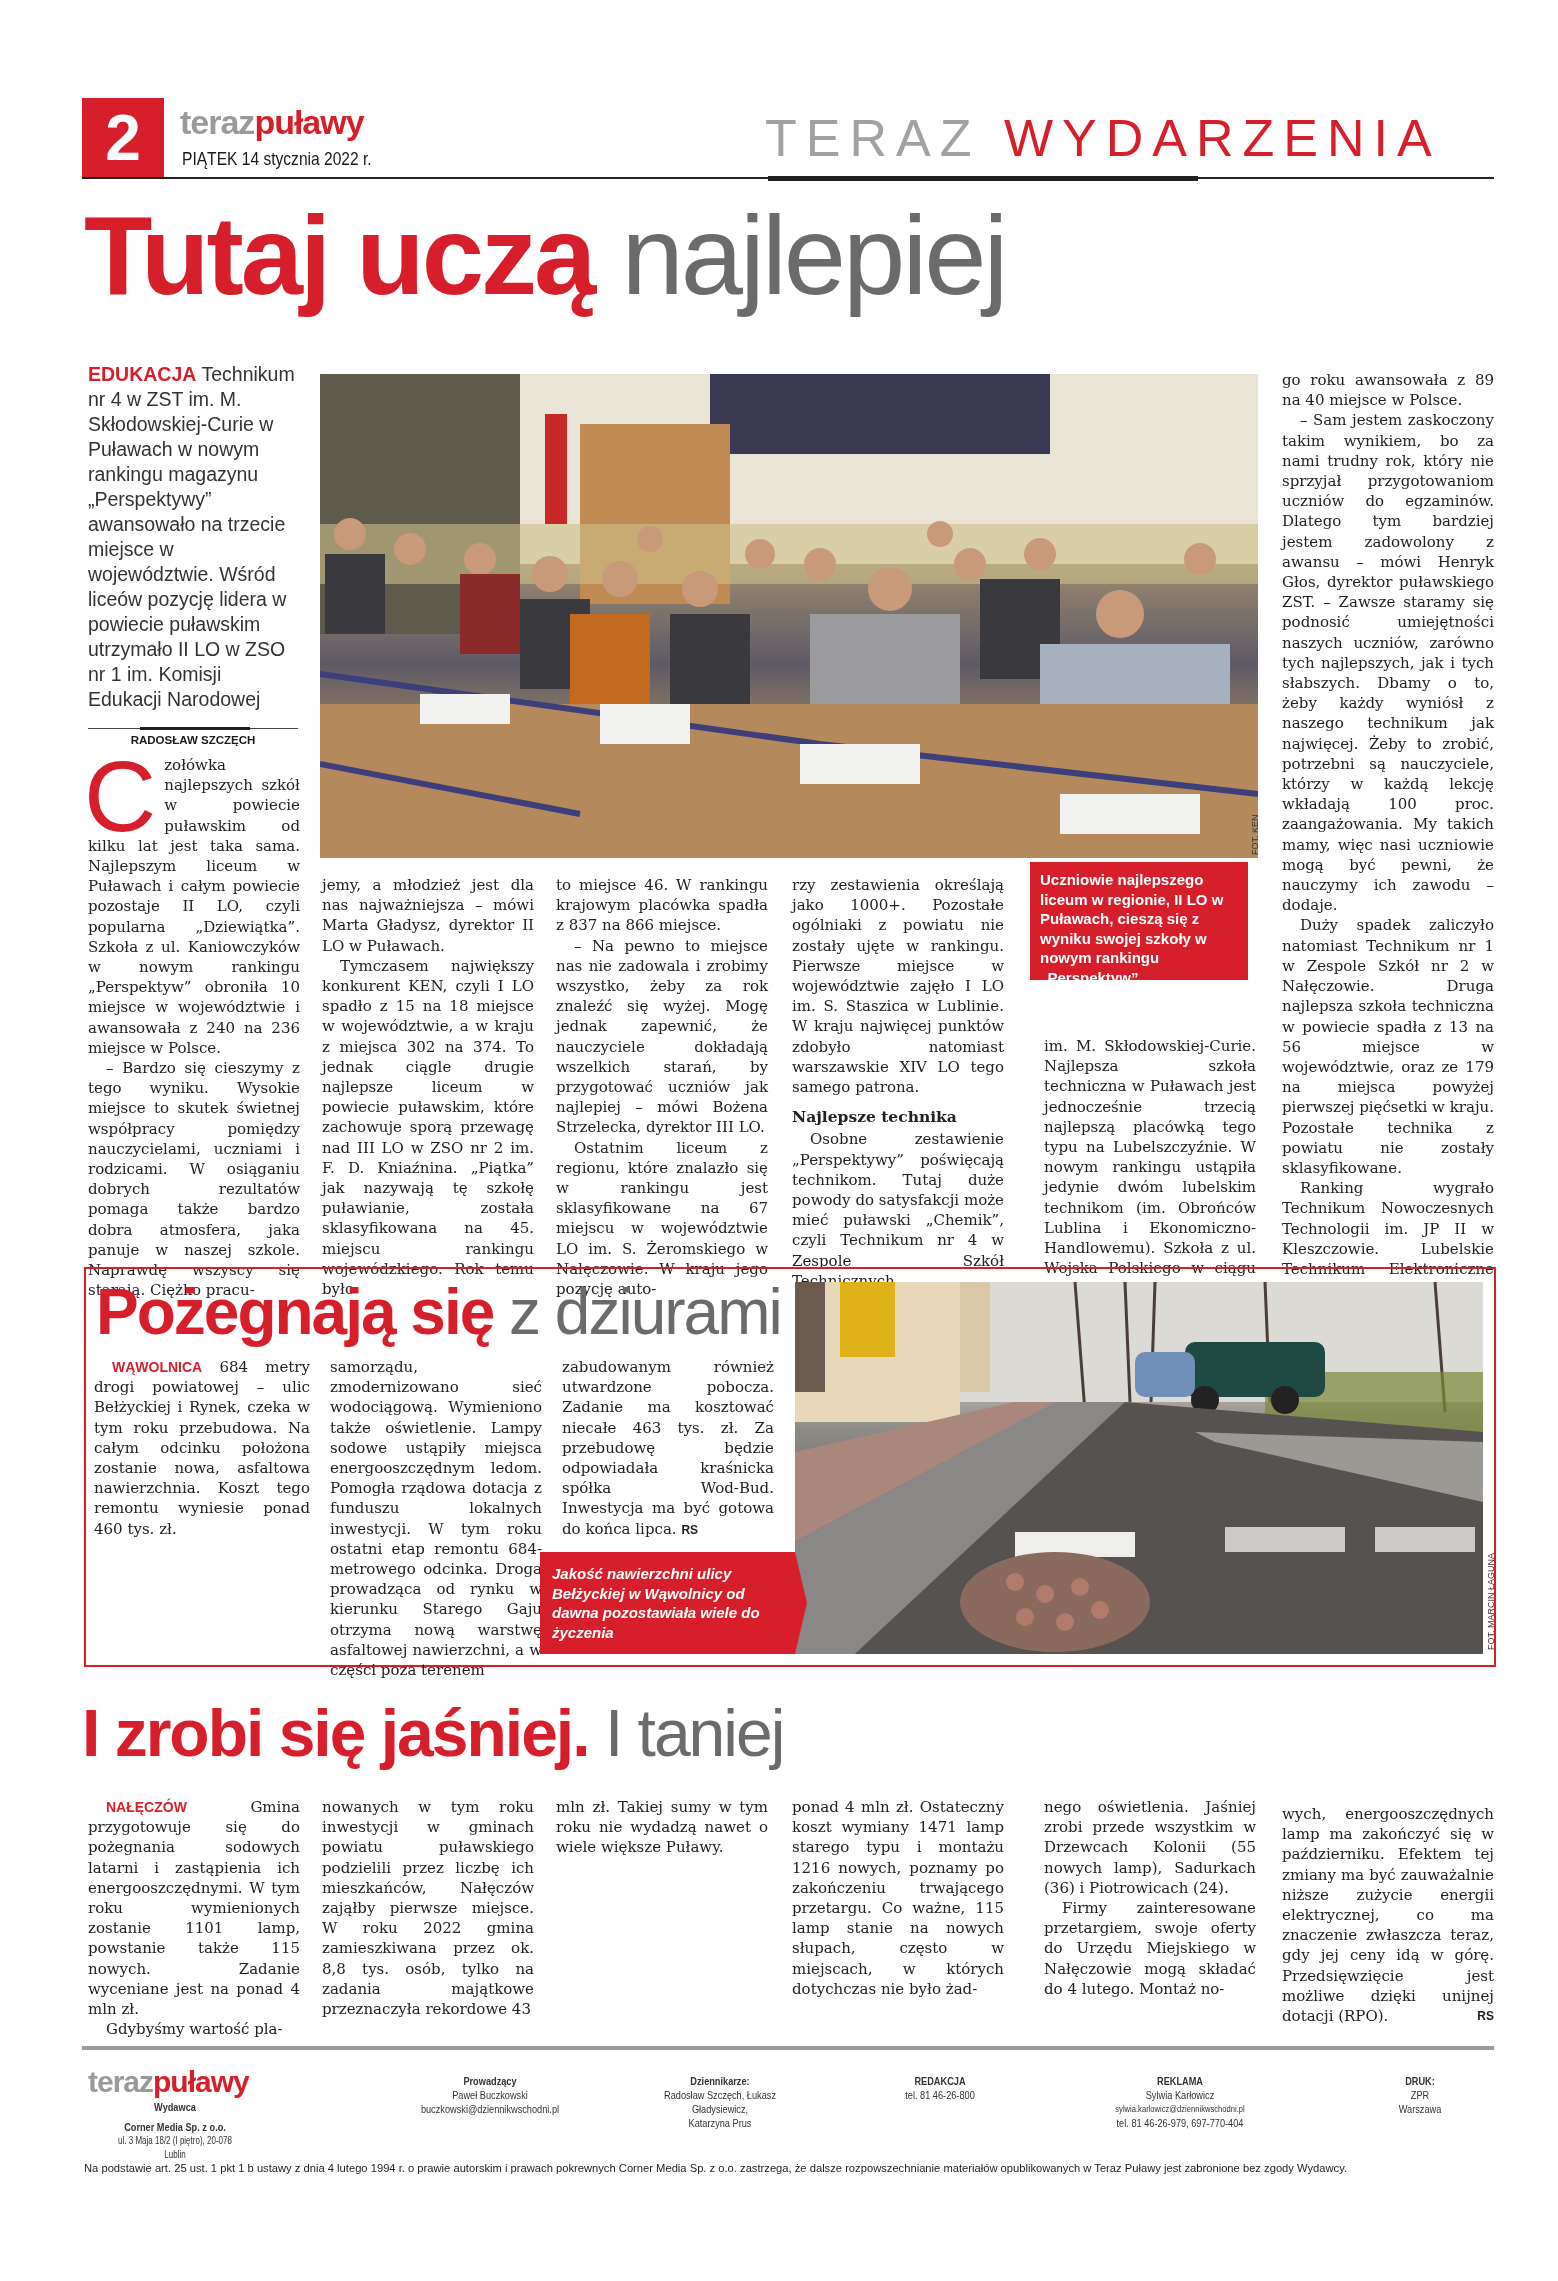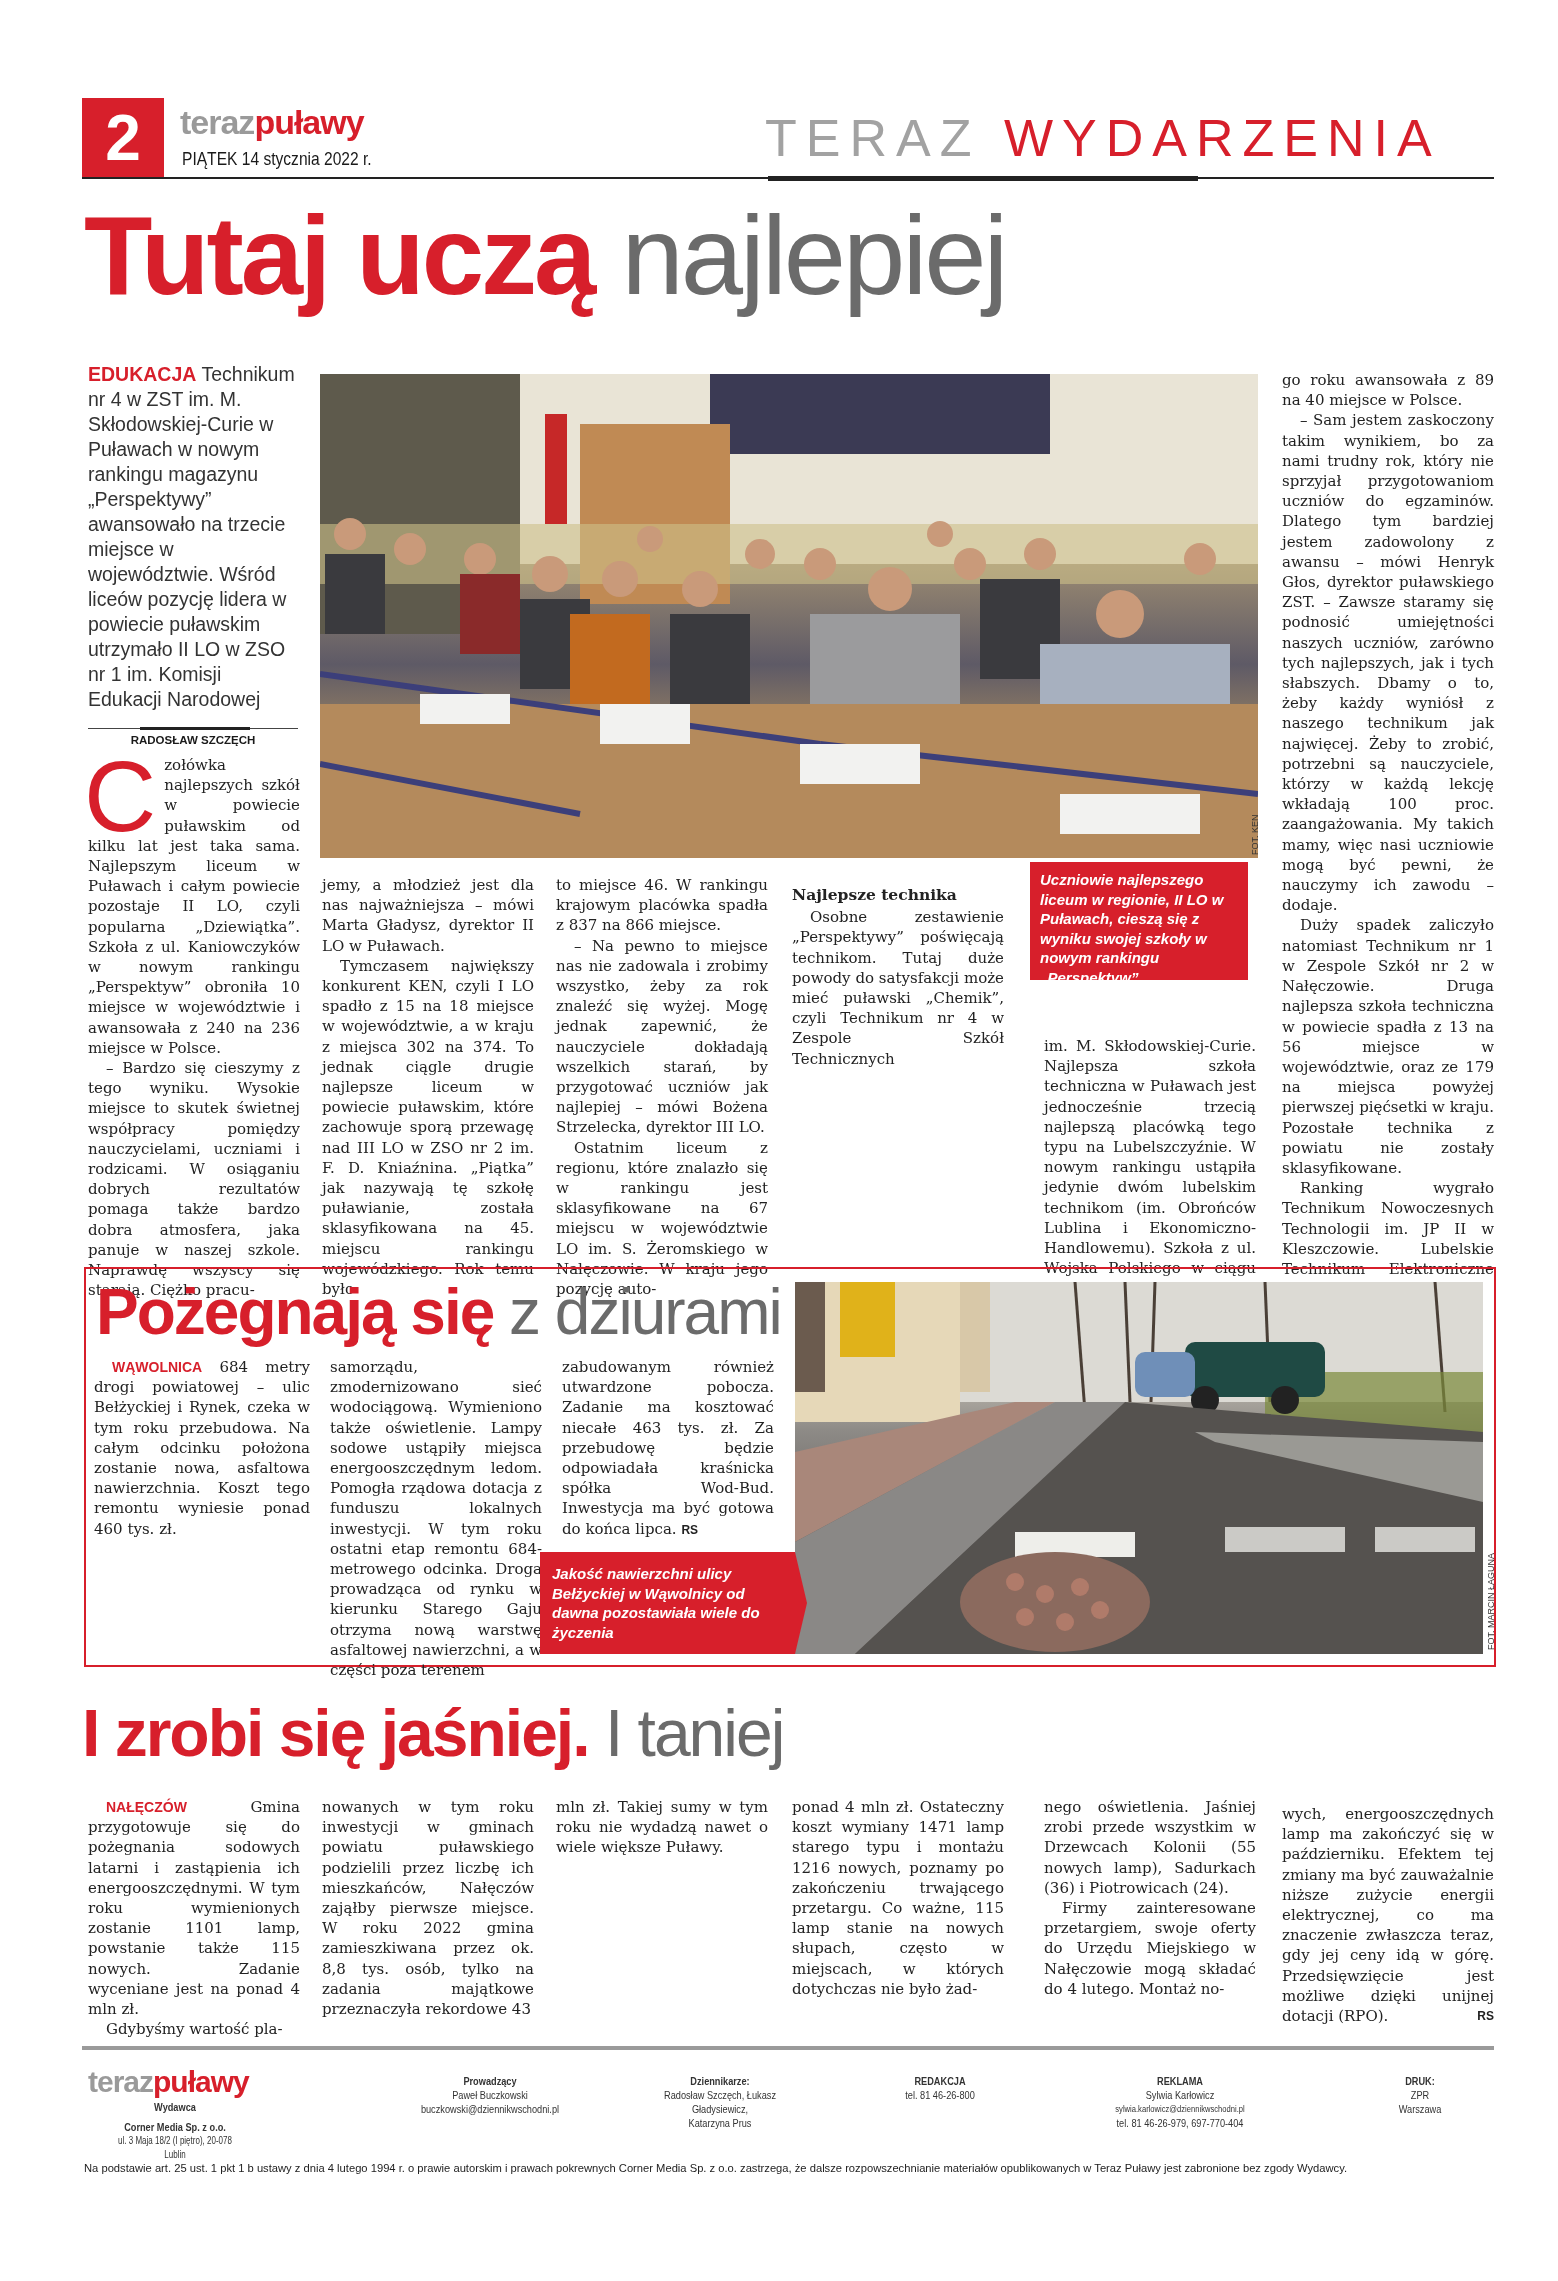--- a/index.html
+++ b/index.html
@@ -35,21 +35,21 @@
   .col { font-size: 15px; line-height: 20.2px; text-align: justify; hyphens: manual; color: #222; }
   .col p { text-indent: 18px; }
   .col p.noind { text-indent: 0; }
   .col h4 { font-size: 15.5px; font-weight: bold; margin: 10px 0 2px; }
   .dropcap { float: left; font-family: "Liberation Sans", sans-serif; color: #d71f2b; font-size: 100px; line-height: 78px; margin: 2px 8px 0 -4px; font-weight: 300; }
   .sig { font-family: "Liberation Sans", sans-serif; font-weight: bold; font-size: 12px; }
 
   .photo1 { left: 320px; top: 374px; width: 938px; height: 484px; overflow: hidden;
     background: linear-gradient(180deg,#d8d2c0 0%, #c7b28a 25%, #8a7d6e 45%, #5e5a66 60%, #a48a62 78%, #b59468 100%); }
   .caption1 { left: 1030px; top: 862px; width: 218px; height: 118px; background: #d71f2b; color: #fff;
-    font-family: "Liberation Sans", sans-serif; font-weight: bold; font-style: italic; font-size: 15px; line-height: 19.5px; padding: 8px 10px; }
+    font-family: "Liberation Sans", sans-serif; font-weight: bold; font-size: 15px; line-height: 19.5px; padding: 8px 10px; }
   .credit { font-family: "Liberation Sans", sans-serif; font-size: 9px; color: #333; transform: rotate(-90deg); transform-origin: left top; white-space: nowrap; }
 
   .box2 { left: 84px; top: 1267px; width: 1412px; height: 400px; border: 2px solid #d71f2b; }
   .photo2 { left: 795px; top: 1282px; width: 688px; height: 372px; overflow: hidden;
     background: linear-gradient(180deg,#e4e2dc 0%, #c9c3b8 22%, #8d8a86 40%, #6f6c69 60%, #5b5753 80%, #6d665e 100%); }
   .caption2 { left: 540px; top: 1552px; width: 255px; height: 102px; background: #d71f2b; color: #fff;
     font-family: "Liberation Sans", sans-serif; font-weight: bold; font-style: italic; font-size: 15px; line-height: 19.5px; padding: 12px 12px; }
   .caption2-arrow { left: 795px; top: 1552px; width: 0; height: 0; border-top: 51px solid transparent; border-bottom: 51px solid transparent; border-left: 12px solid #d71f2b; }
 
   .footer-rule { left: 82px; top: 2046px; width: 1412px; height: 4px; background: #9a9a9a; }
@@ -144,20 +144,21 @@
 <div class="abs col" style="left:322px;top:875px;width:212px;">
   <p class="noind">jemy, a młodzież jest dla nas najważniejsza – mówi Marta Gładysz, dyrektor II LO w Puławach.</p>
   <p>Tymczasem największy konkurent KEN, czyli I LO spadło z 15 na 18 miejsce w województwie, a w kraju z miejsca 302 na 374. To jednak ciągle drugie najlepsze liceum w powiecie puławskim, które zachowuje sporą przewagę nad III LO w ZSO nr 2 im. F. D. Kniaźnina. „Piątka” jak nazywają tę szkołę puławianie, została sklasyfikowana na 45. miejscu rankingu wojewódzkiego. Rok temu było</p>
 </div>
 <div class="abs col" style="left:556px;top:875px;width:212px;">
   <p class="noind">to miejsce 46. W rankingu krajowym placówka spadła z 837 na 866 miejsce.</p>
   <p>– Na pewno to miejsce nas nie zadowala i zrobimy wszystko, żeby za rok znaleźć się wyżej. Mogę jednak zapewnić, że nauczyciele dokładają wszelkich starań, by przygotować uczniów jak najlepiej – mówi Bożena Strzelecka, dyrektor III LO.</p>
   <p>Ostatnim liceum z regionu, które znalazło się w rankingu jest sklasyfikowane na 67 miejscu w województwie LO im. S. Żeromskiego w Nałęczowie. W kraju jego pozycję auto-</p>
 </div>
 <div class="abs col" style="left:792px;top:875px;width:212px;">
+  <p class="noind">rzy zestawienia określają jako 1000+. Pozostałe ogólniaki z powiatu nie zostały ujęte w rankingu. Pierwsze miejsce w województwie zajęło I LO im. S. Staszica w Lublinie. W kraju najwięcej punktów zdobyło natomiast warszawskie XIV LO tego samego patrona.</p>
   <h4>Najlepsze technika</h4>
   <p>Osobne zestawienie „Perspektywy” poświęcają technikom. Tutaj duże powody do satysfakcji może mieć puławski „Chemik”, czyli Technikum nr 4 w Zespole Szkół Technicznych</p>
 </div>
 <div class="abs col" style="left:1044px;top:1036px;width:212px;">
   <p class="noind">im. M. Skłodowskiej-Curie. Najlepsza szkoła techniczna w Puławach jest jednocześnie trzecią najlepszą placówką tego typu na Lubelszczyźnie. W nowym rankingu ustąpiła jedynie dwóm lubelskim technikom (im. Obrońców Lublina i Ekonomiczno-Handlowemu). Szkoła z ul. Wojska Polskiego w ciągu ostatnie-</p>
 </div>
 <div class="abs col" style="left:1282px;top:370px;width:212px;">
   <p class="noind">go roku awansowała z 89 na 40 miejsce w Polsce.</p>
   <p>– Sam jestem zaskoczony takim wynikiem, bo za nami trudny rok, który nie sprzyjał przygotowaniom uczniów do egzaminów. Dlatego tym bardziej jestem zadowolony z awansu – mówi Henryk Głos, dyrektor puławskiego ZST. – Zawsze staramy się podnosić umiejętności naszych uczniów, zarówno tych najlepszych, jak i tych słabszych. Dbamy o to, żeby każdy wyniósł z naszego technikum jak najwięcej. Żeby to zrobić, potrzebni są nauczyciele, którzy w każdą lekcję wkładają 100 proc. zaangażowania. My takich mamy, więc nasi uczniowie mogą być pewni, że nauczymy ich zawodu – dodaje.</p>
   <p>Duży spadek zaliczyło natomiast Technikum nr 1 w Zespole Szkół nr 2 w Nałęczowie. Druga najlepsza szkoła techniczna w powiecie spadła z 13 na 56 miejsce w województwie, oraz ze 179 na miejsca powyżej pierwszej pięćsetki w kraju. Pozostałe technika z powiatu nie zostały sklasyfikowane.</p>

